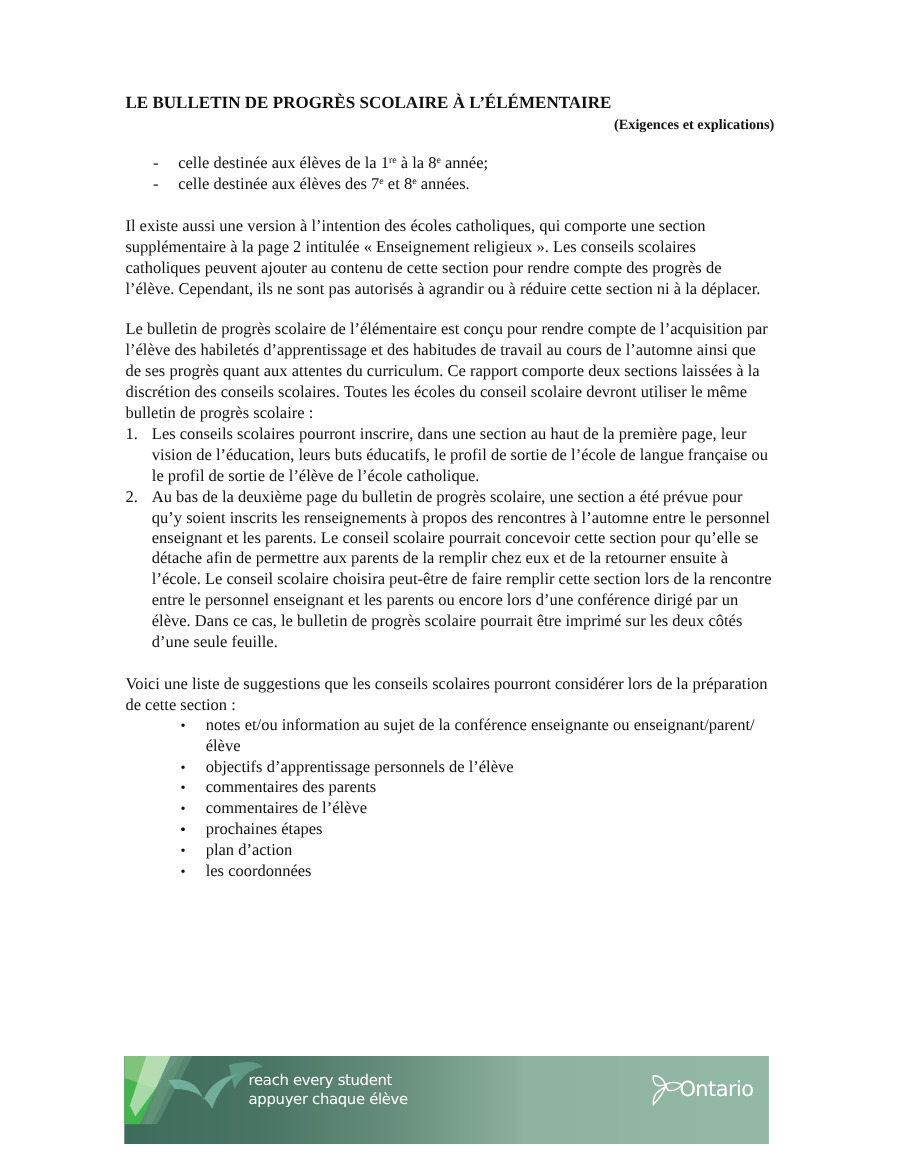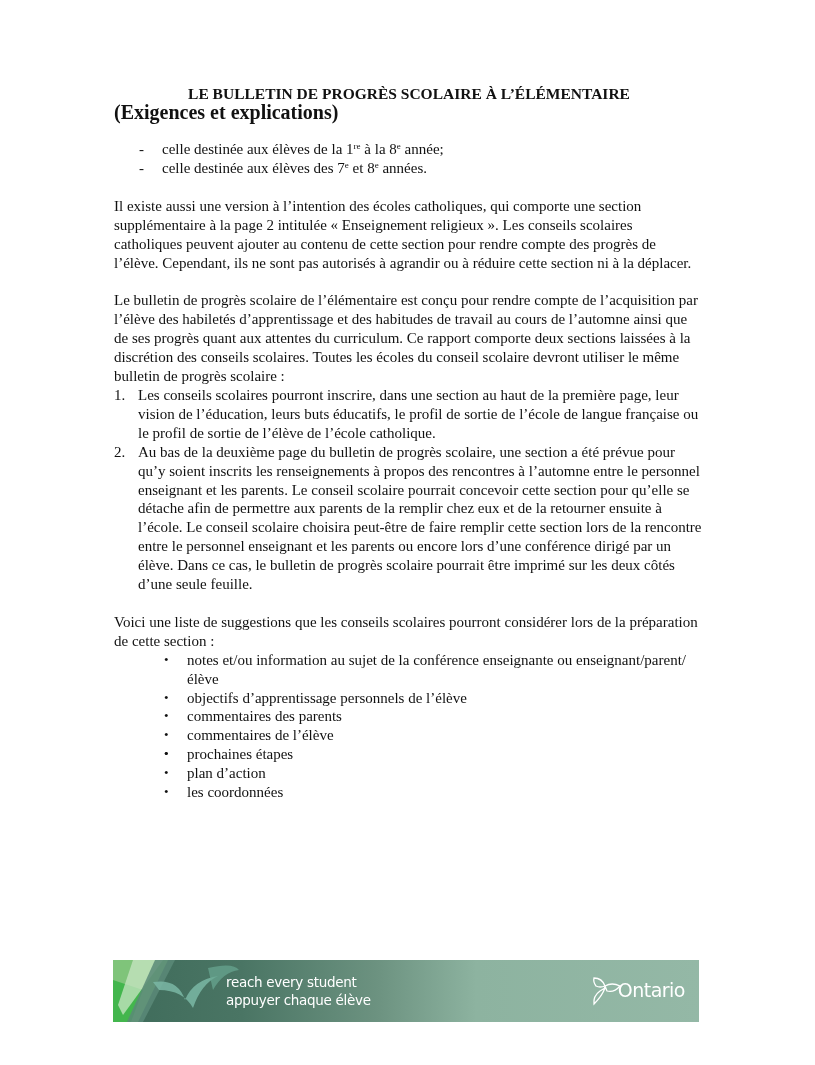--- a/index.html
+++ b/index.html
@@ -1,33 +1,33 @@
 <!DOCTYPE html>
 <html><head>
 <meta charset="utf-8">
 <style>
   html, body { margin: 0; padding: 0; background: #ffffff; }
   body { width: 815px; height: 1065px; position: relative; overflow: hidden;
          font-family: "Liberation Serif", "DejaVu Serif", serif; color: #111; }
   .page { position: absolute; left: 114px; top: 84px; width: 590px; font-size: 15px; line-height: 18.9px; }
-  .title { text-align: center; font-weight: bold; font-size: 15.5px; line-height: 19px; margin: 0; }
-  .subtitle { text-align: left; font-weight: bold; font-size: 20px; line-height: 19px; margin: 0 0 18px 0; }
+  .title { text-align: left; font-weight: bold; font-size: 15.5px; line-height: 19px; margin: 0; }
+  .subtitle { text-align: right; font-weight: bold; font-size: 13px; line-height: 19px; margin: 0 0 18px 0; }
   p { margin: 0; }
   .gap { height: 19px; }
   ul.dash { list-style: none; margin: 0; padding: 0; }
   ul.dash li { position: relative; padding-left: 48px; }
   ul.dash li .mark { position: absolute; left: 25px; }
   ol.num { list-style: none; margin: 0; padding: 0; }
   ol.num li { position: relative; padding-left: 24px; }
   ol.num li .mark { position: absolute; left: 0; }
   ul.bul { list-style: none; margin: 0; padding: 0; }
   ul.bul li { position: relative; padding-left: 73px; }
   ul.bul li .mark { position: absolute; left: 50px; font-size: 13px; }
   sup { font-size: 9px; line-height: 0; vertical-align: 5px; }
-  .banner { position: absolute; left: 113px; top: 960px; width: 586px; height: 62px; overflow: hidden;
+  .banner { position: absolute; left: 113px; top: 960px; width: 586px; height: 80px; overflow: hidden;
             background: linear-gradient(90deg, #3e6b5a 0%, #4a7564 22%, #6c9280 45%, #8db3a0 62%, #94b8a6 100%); }
   .banner-art { position: absolute; left: 0; top: 0; width: 130px; height: 62px; }
   .banner-tag { position: absolute; left: 113px; top: 13px; color: #ffffff;
                 font-family: "DejaVu Sans", "Liberation Sans", sans-serif; font-size: 13.5px; line-height: 18px; letter-spacing: -0.3px; }
   .ontario { position: absolute; right: 14px; top: 14px; height: 34px; display: flex; align-items: center; color: #fff; }
   .ontario-word { font-family: "DejaVu Sans", "Liberation Sans", sans-serif; font-size: 19px; line-height: 22px; letter-spacing: -0.5px; margin-left: -4px; margin-bottom: 2px; }
 </style>
 </head>
 <body>
 

